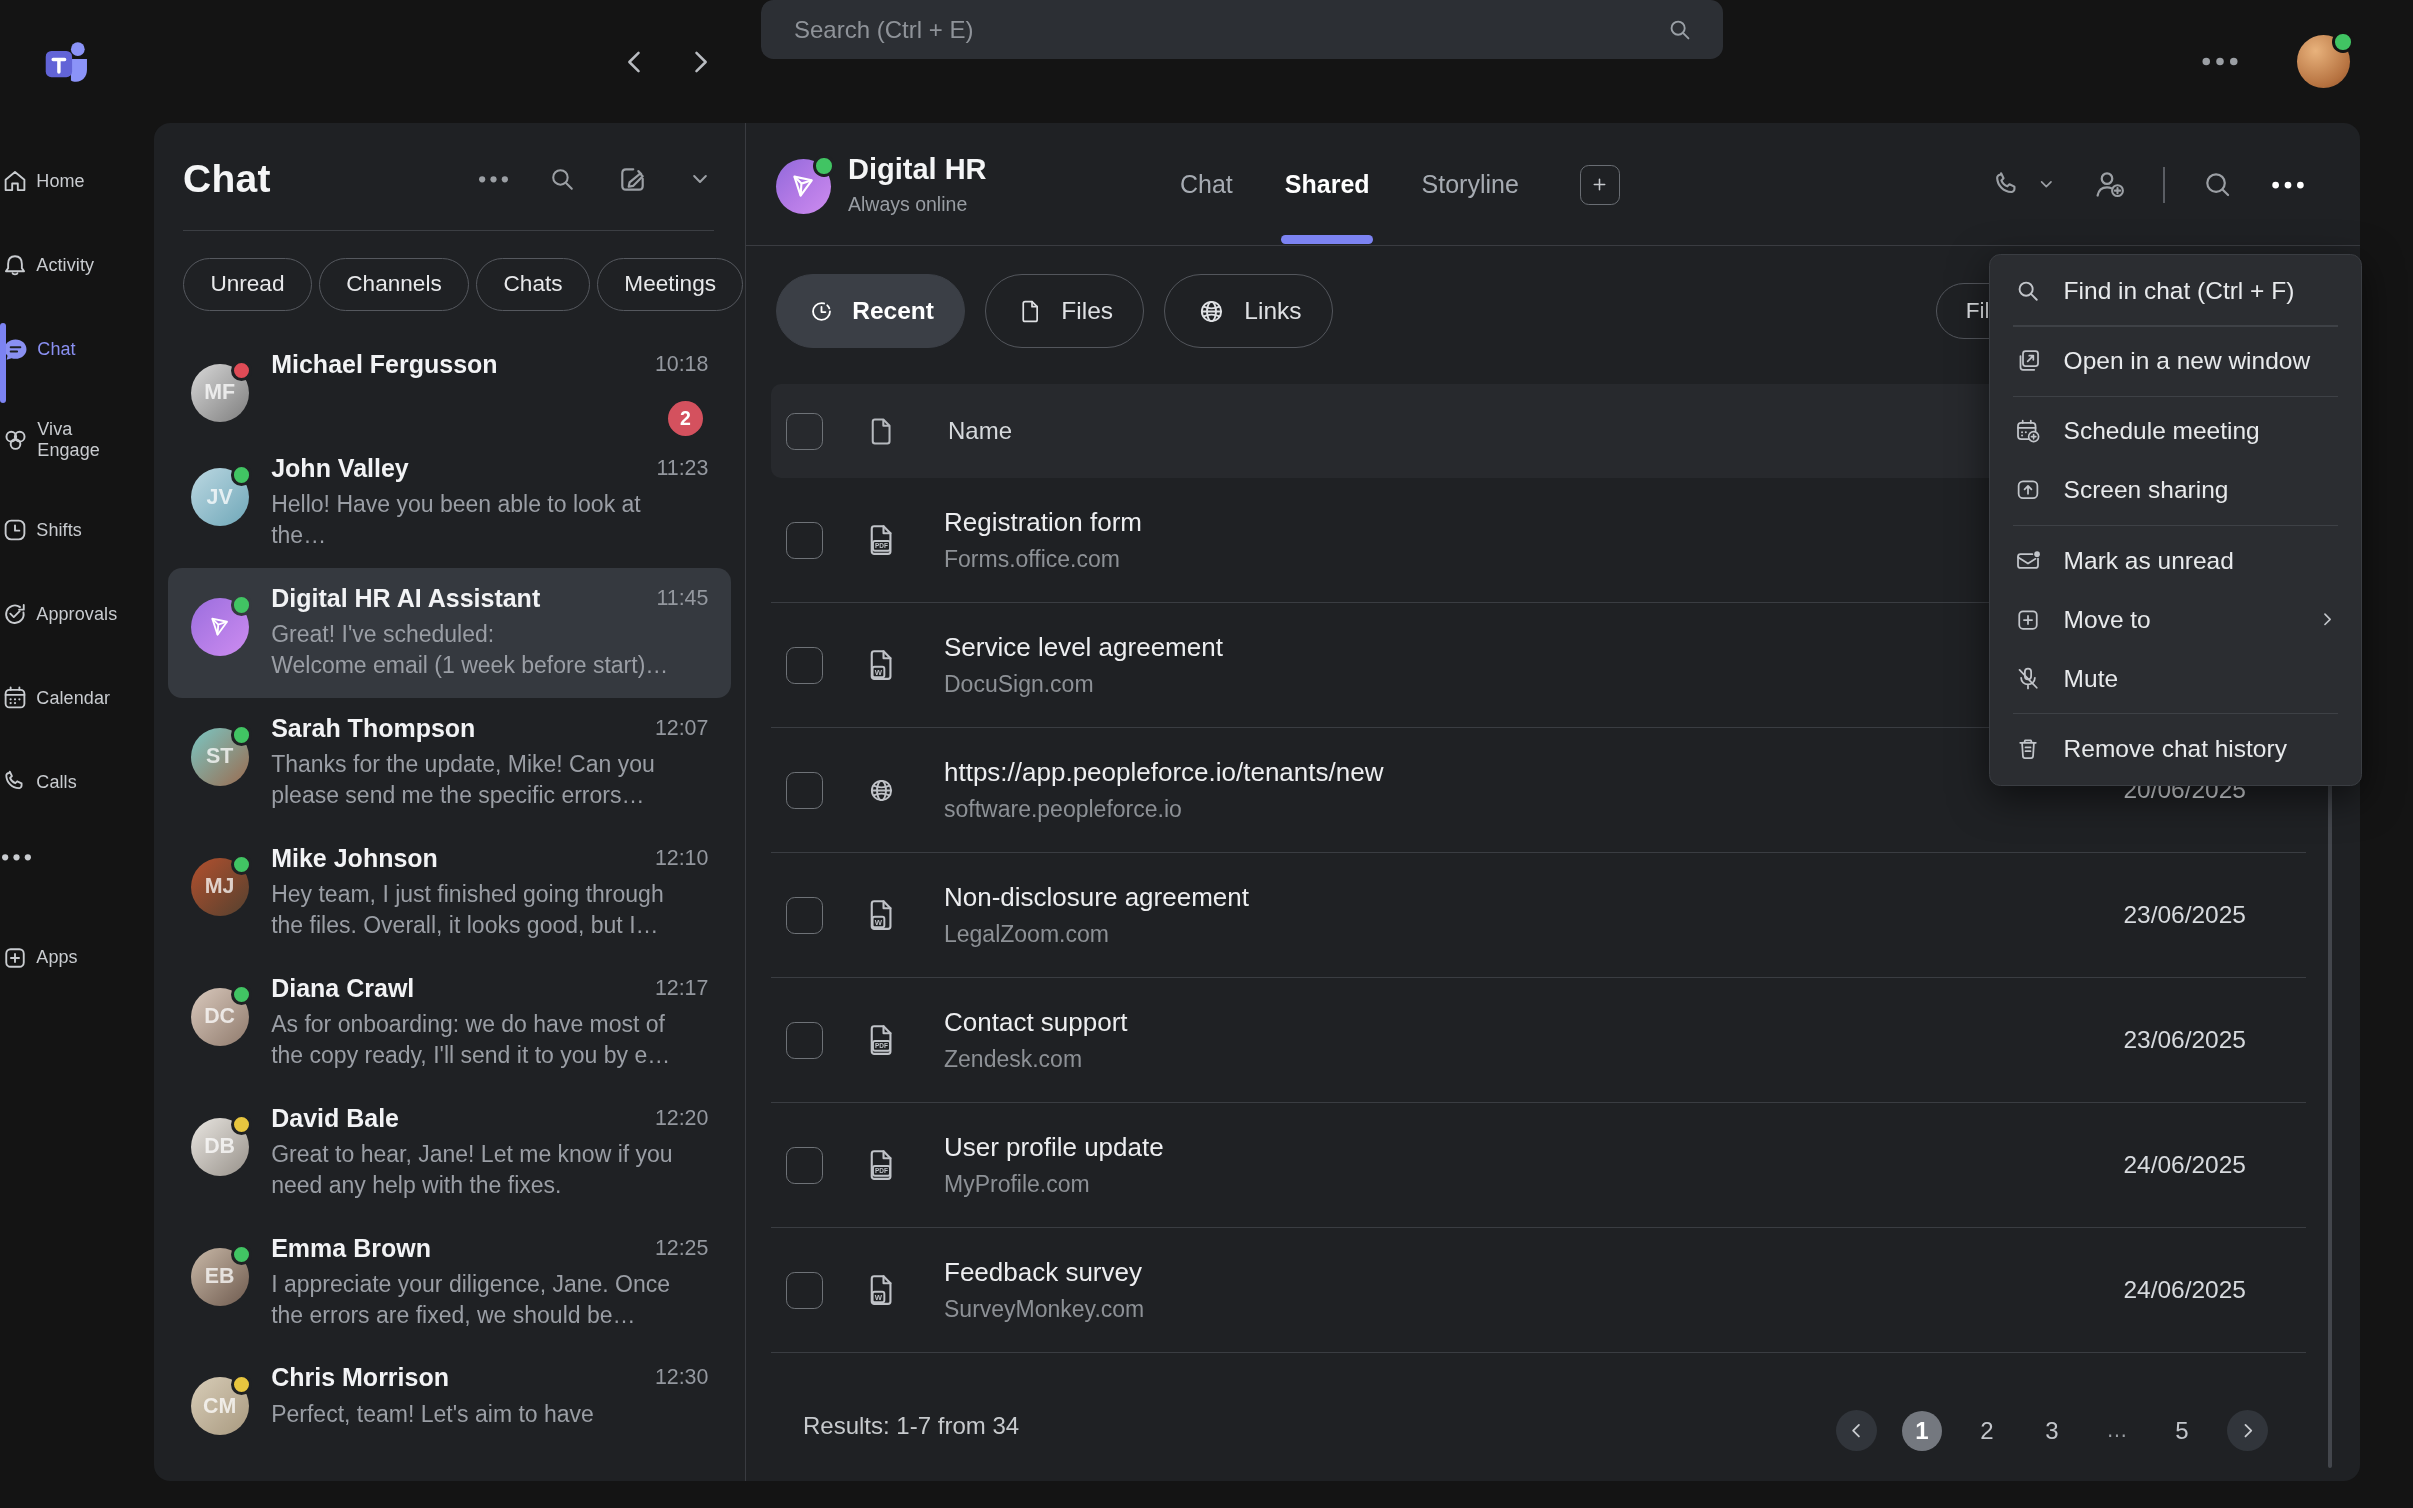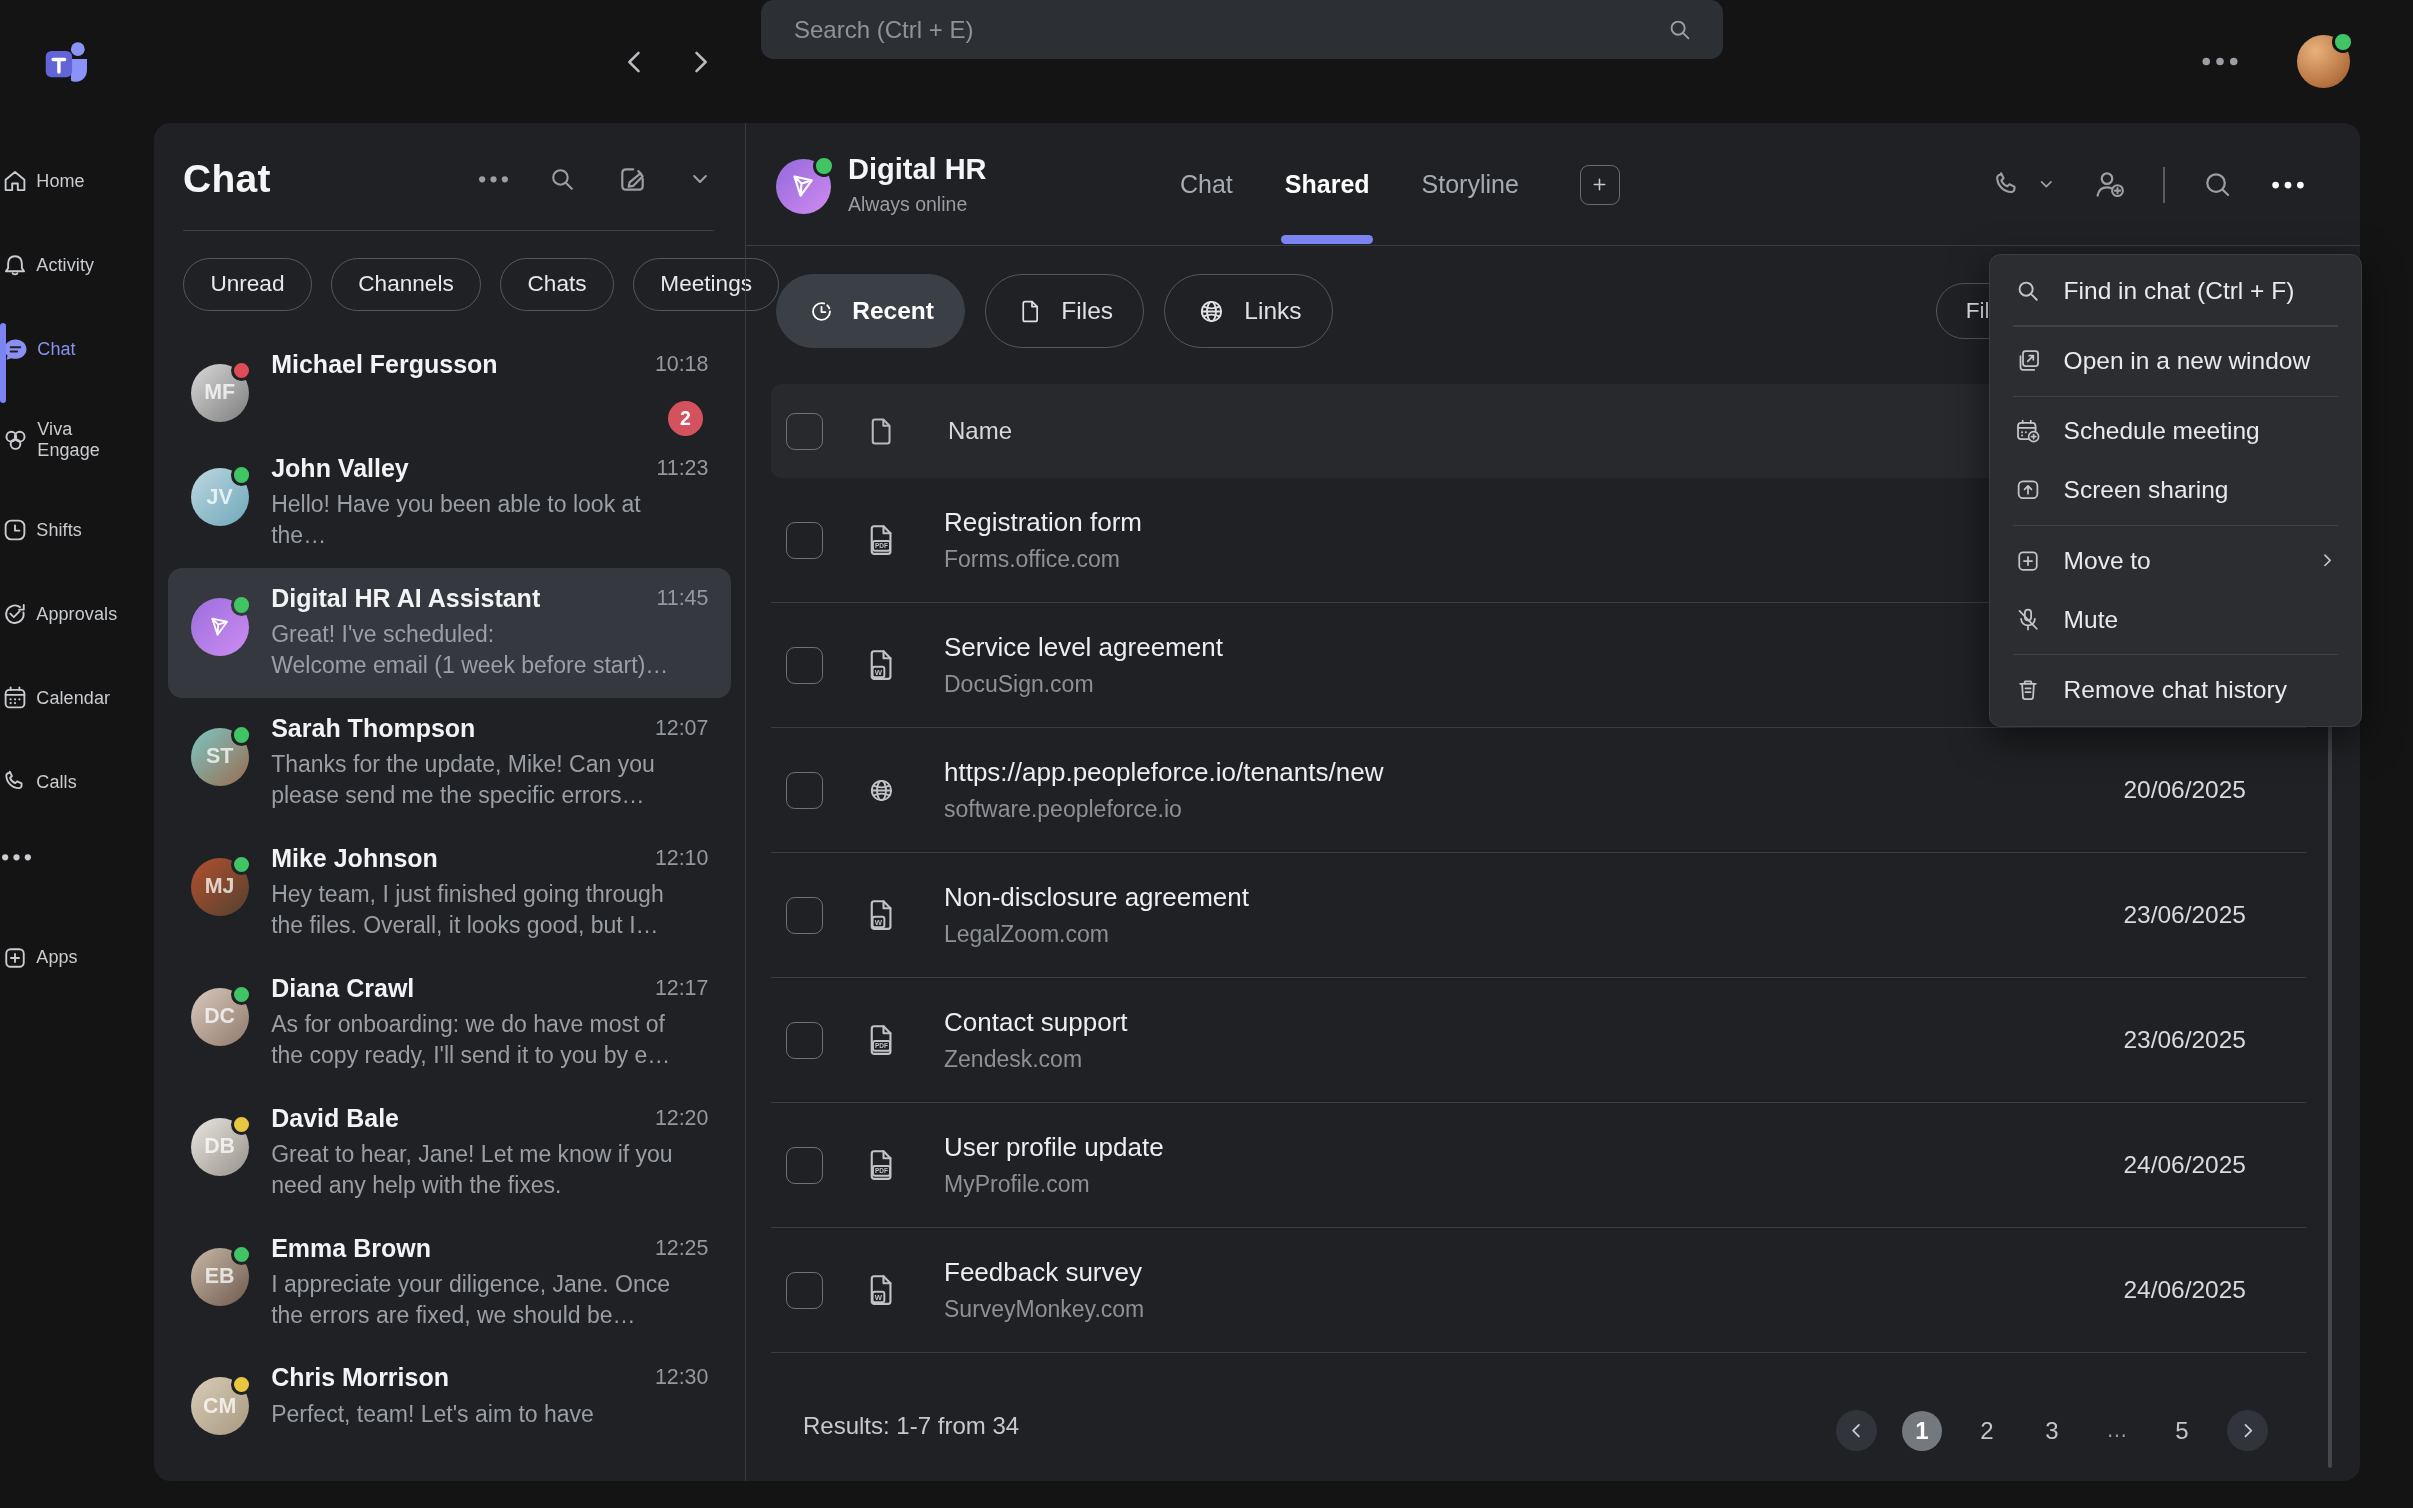--- a/index.html
+++ b/index.html
@@ -39,21 +39,21 @@
   
   #content{position:absolute;left:154px;top:123px;width:2206px;height:1358px;background:#1f2124;border-radius:16.3px;overflow:hidden;}
   #chatpanel{position:absolute;left:0;top:0;width:591px;height:1358px;}
   #panel-divider{position:absolute;left:591px;top:0;width:1.3px;height:1358px;background:#393b40;}
   #mainpanel{position:absolute;left:592px;top:0;right:0;height:1358px;}
   
   #chatpanel .head{display:flex;align-items:center;padding:34px 31px 0 29px;}
   #chatpanel .head h1{margin:0;font-size:39px;font-weight:800;letter-spacing:0.3px;color:#f4f5f6;}
   #chatpanel .head .hicons{margin-left:auto;display:flex;align-items:center;gap:36px;}
   #chatpanel .divider{margin-top:29px;height:1.3px;background:#3b3e43;margin-left:29px;margin-right:31px;}
-  #chips{display:flex;gap:19px;padding:26.4px 0 0 29px;}
+  #chips{display:flex;gap:7px;padding:26.4px 0 0 29px;}
   .chip{height:53px;padding:0 26.4px;border:1.6px solid #55585e;border-radius:28px;background:none;
         color:#e7e8ea;font-size:22.6px;display:flex;align-items:center;cursor:pointer;font-family:inherit;}
   #convos{margin-top:22.6px;}
   .convo{position:relative;margin:0 14px;padding:16.3px 22.6px 16.3px 22.6px;display:flex;border-radius:14px;cursor:pointer;}
   .convo.selected{background:#35393f;}
   .convo .avatar{width:58px;height:58px;flex:none;margin-top:14px;}
   .convo .avatar .presence.tr{border-color:#1f2124;}
   .convo.selected .avatar .presence.tr{border-color:#35393f;}
   .bot-glyph{position:absolute;inset:0;display:flex;align-items:center;justify-content:center;color:#fff;}
   .convo .txt{margin-left:22.6px;min-width:0;flex:1;}
@@ -778,20 +778,31 @@
     <span class="micon">
           <svg width="30" height="30" viewBox="0 0 48 48">
             <rect x="9" y="10" width="30" height="27" rx="7" stroke="currentColor" fill="none" stroke-linecap="round" stroke-linejoin="round" stroke-width="2.8"></rect>
             <path d="M24 30V17.5M18.5 23l5.5-5.5L29.5 23" stroke="currentColor" fill="none" stroke-linecap="round" stroke-linejoin="round" stroke-width="2.8"></path>
           </svg>
         </span>
     <span class="mlbl">Screen sharing</span>
 
   </div>
 <div class="mdivider"></div>
+  <div class="mitem">
+    <span class="micon">
+          <svg width="30" height="30" viewBox="0 0 48 48">
+            <path d="M31 13H12c-2.2 0-4 1.8-4 4v14c0 2.2 1.8 4 4 4h24c2.2 0 4-1.8 4-4V20" stroke="currentColor" fill="none" stroke-linecap="round" stroke-linejoin="round" stroke-width="2.8"></path>
+            <path d="m8 18 16 10 12-7.5" stroke="currentColor" fill="none" stroke-linecap="round" stroke-linejoin="round" stroke-width="2.8"></path>
+            <circle cx="38.5" cy="13" r="4.5" fill="currentColor"></circle>
+          </svg>
+        </span>
+    <span class="mlbl">Mark as unread</span>
+
+  </div>
 
   <div class="mitem">
     <span class="micon">
           <svg width="30" height="30" viewBox="0 0 48 48">
             <rect x="10" y="10" width="28" height="28" rx="6" stroke="currentColor" fill="none" stroke-linecap="round" stroke-linejoin="round" stroke-width="2.8"></rect>
             <path d="M24 17.5v13M17.5 24h13" stroke="currentColor" fill="none" stroke-linecap="round" stroke-linejoin="round" stroke-width="2.8"></path>
           </svg>
         </span>
     <span class="mlbl">Move to</span>
     <span class="sub">

